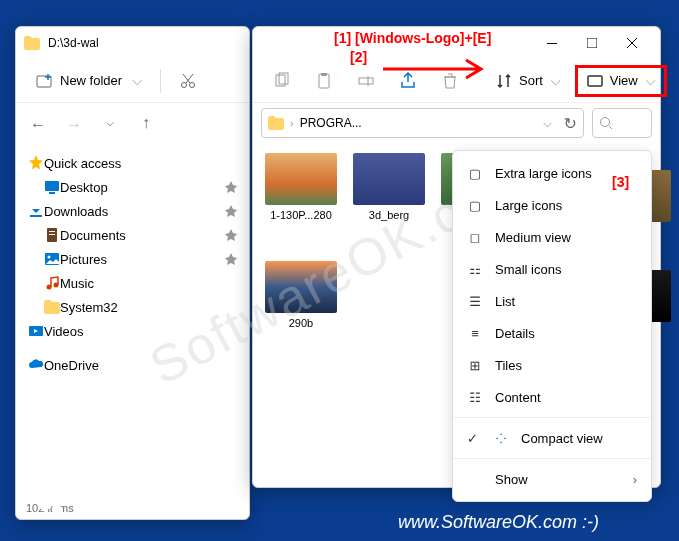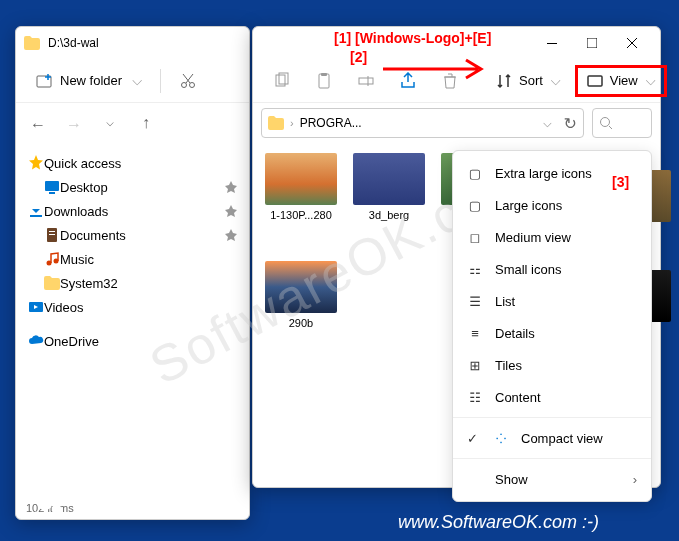--- a/index.html
+++ b/index.html
@@ -113,20 +113,31 @@
             <rect x="5" y="4" width="6" height="1" fill="#fff"></rect>
             <rect x="5" y="7" width="6" height="1" fill="#fff"></rect>
           </svg>
         <span>Documents</span>
         <svg class="pin" viewBox="0 0 12 12">
             <path fill="#999" d="M6 0l2 4 4 1-3 3 1 4-4-2-4 2 1-4L0 5l4-1z"></path>
           </svg>
       </div>
       <div class="sb-item" style="padding-left:28px">
         <svg class="sb-icon" viewBox="0 0 16 16">
+            <rect x="1" y="2" width="14" height="12" rx="1" fill="#0078d4"></rect>
+            <circle cx="5" cy="6" r="1.5" fill="#fff"></circle>
+            <path d="M2 13l4-4 3 2 3-3 3 3v2z" fill="#fff"></path>
+          </svg>
+        <span>Pictures</span>
+        <svg class="pin" viewBox="0 0 12 12">
+            <path fill="#999" d="M6 0l2 4 4 1-3 3 1 4-4-2-4 2 1-4L0 5l4-1z"></path>
+          </svg>
+      </div>
+      <div class="sb-item" style="padding-left:28px">
+        <svg class="sb-icon" viewBox="0 0 16 16">
             <circle cx="5" cy="12" r="2.5" fill="#d83b01"></circle>
             <circle cx="12" cy="10" r="2.5" fill="#d83b01"></circle>
             <path d="M7 12V3l7-1v8" stroke="#d83b01" fill="none" stroke-width="1.5"></path>
           </svg>
         <span>Music</span>
       </div>
       <div class="sb-item" style="padding-left:28px">
         <svg class="sb-icon" viewBox="0 0 16 14">
             <path fill="#ffd56b" d="M0 2a2 2 0 012-2h4l2 2h6a2 2 0 012 2v8a2 2 0 01-2 2H2a2 2 0 01-2-2z"></path>
           </svg>

